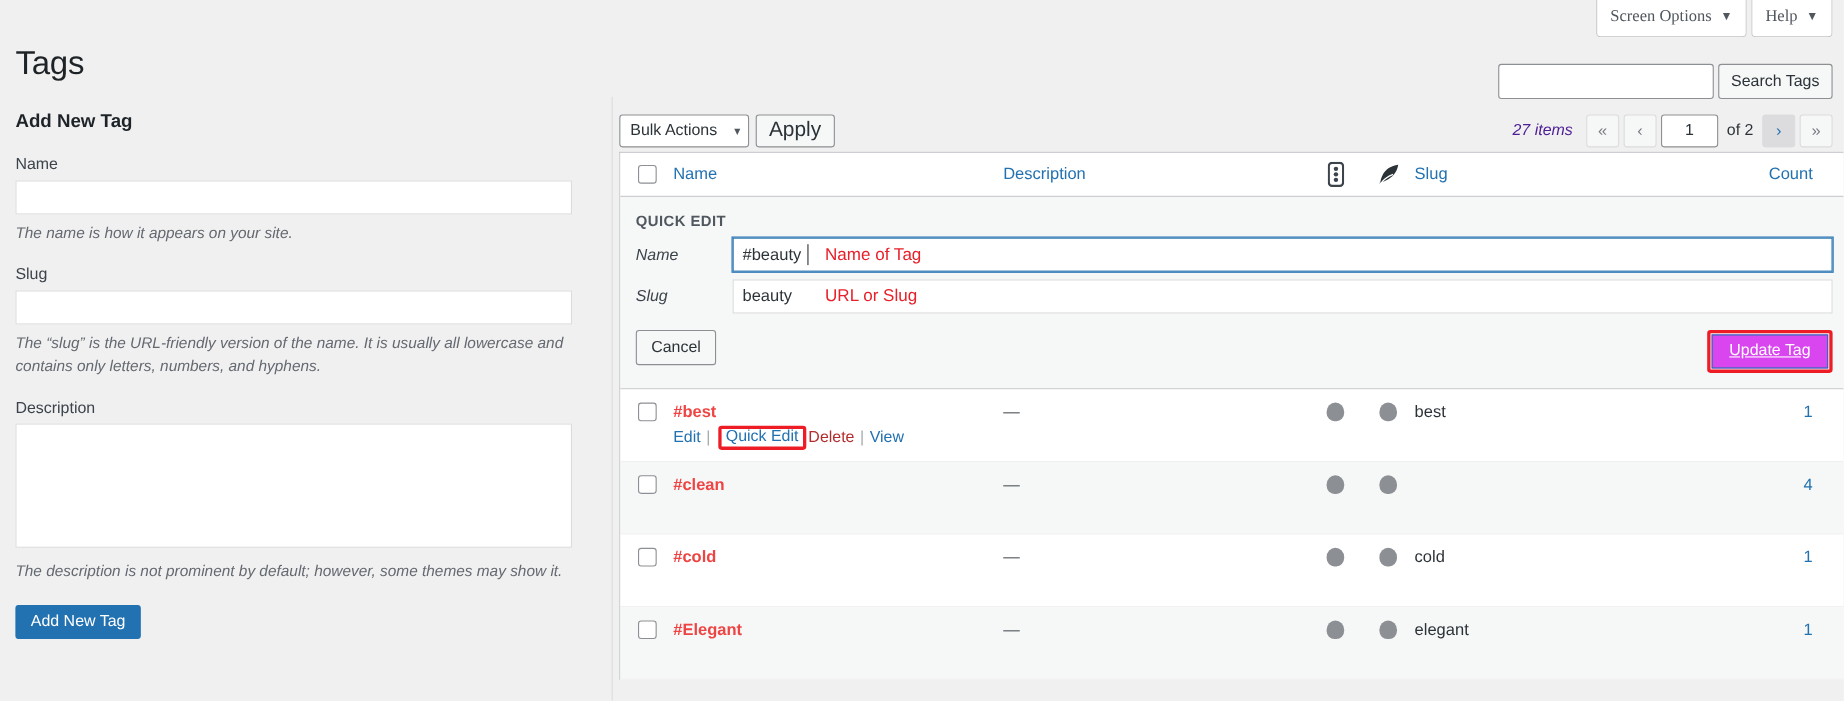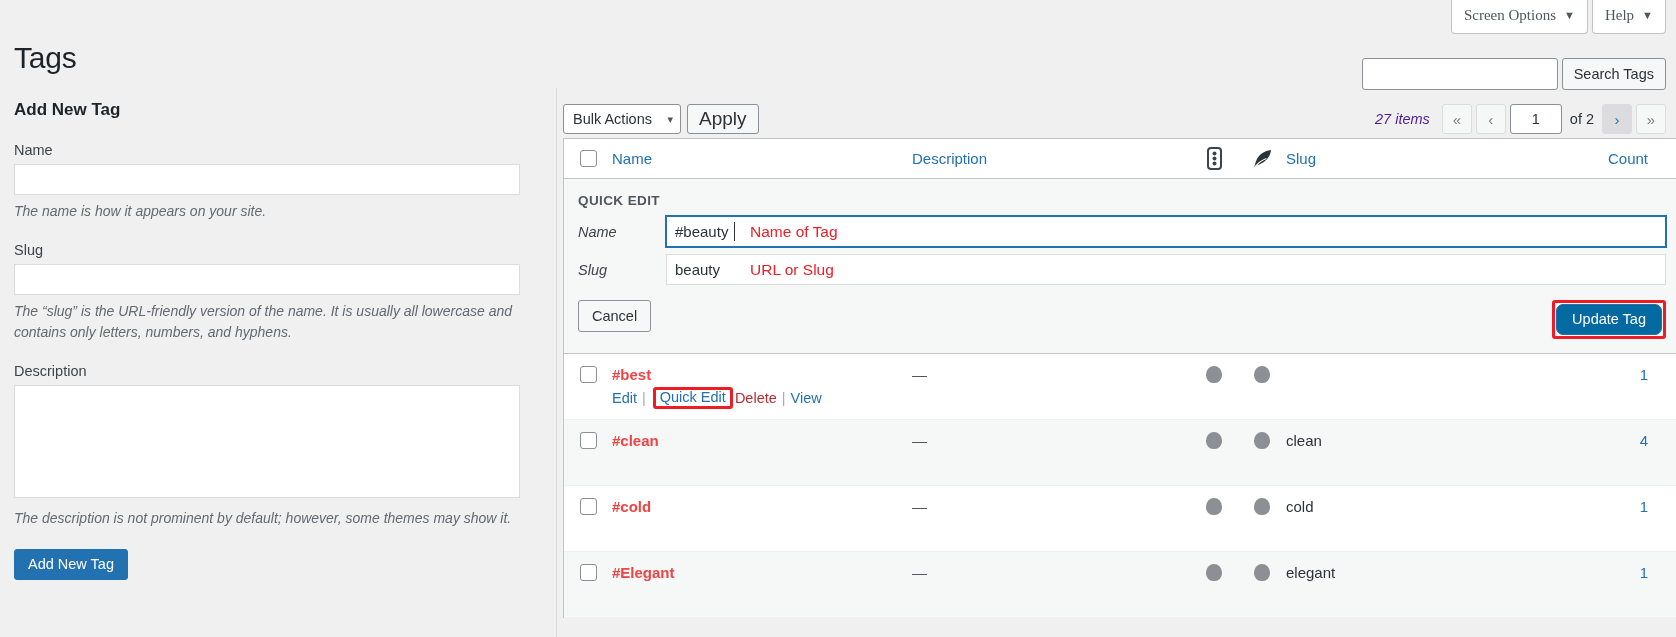--- a/index.html
+++ b/index.html
@@ -144,23 +144,24 @@
   }
   .qe-actions { display: flex; align-items: flex-start; padding: 8px 10px 0 14px; }
   .cancel-btn {
     height: 32px; padding: 0 13px;
     background: #f6f7f7; border: 1px solid #8c8f94; border-radius: 3px;
     color: #2c3338; font-size: 14.5px; cursor: pointer;
     font-family: "Liberation Sans", sans-serif;
   }
   .update-wrap { margin-left: auto; border: 3px solid #ee1c25; border-radius: 3px; padding: 1px; }
   .update-btn {
-    background: #0369a1; border: 1px solid #2271b1; color: #fff;
-    border-radius: 7px; padding: 6px 15px 7px; font-size: 14.5px; cursor: pointer;
-    font-family: "Liberation Sans", sans-serif;
+    background: #d946ef; border: 1px solid #2271b1; color: #fff;
+    border-radius: 0; padding: 6px 15px 7px; font-size: 14.5px; cursor: pointer;
+    font-family: "Liberation Sans", sans-serif;
+    text-decoration: underline;
   }
 
   .trow { display: flex; align-items: flex-start; border-bottom: 1px solid #f0f0f1; min-height: 66px; padding-top: 12px; background: #fff; }
   .trow.alt { background: #f6f7f7; }
   .tag-name { color: #ef4444; font-size: 15px; font-weight: bold; text-decoration: none; cursor: pointer; display: block; }
   .row-actions { margin-top: 4px; font-size: 14.5px; color: #787c82; display: flex; align-items: center; gap: 0; }
   .ra-link { color: #2271b1; text-decoration: none; cursor: pointer; }
   .ra-link.danger { color: #b32d2e; }
   .ra-sep { padding: 0 5px; color: #a7aaad; }
   .qe-highlight { border: 3px solid #ee1c25; border-radius: 3px; padding: 0px 4px; margin: 0 2px; line-height: 1.1; }
@@ -316,20 +317,23 @@
         </div>
         <div class="col-desc">
           <span class="dash">—</span>
         </div>
         <div class="col-ico1">
           <span class="dot"></span>
         </div>
         <div class="col-ico2">
           <span class="dot"></span>
         </div>
+        <div class="col-slug">
+          <span class="slug-text">best</span>
+        </div>
         <div class="col-count">
           <a class="count-link">1</a>
         </div>
       </div>
 
       <div class="trow alt">
         <div class="col-cb">
           <span class="cb"></span>
         </div>
         <div class="col-name">
@@ -337,23 +341,20 @@
         </div>
         <div class="col-desc">
           <span class="dash">—</span>
         </div>
         <div class="col-ico1">
           <span class="dot"></span>
         </div>
         <div class="col-ico2">
           <span class="dot"></span>
         </div>
-        <div class="col-slug">
-          <span class="slug-text">clean</span>
-        </div>
         <div class="col-count">
           <a class="count-link">4</a>
         </div>
       </div>
 
       <div class="trow">
         <div class="col-cb">
           <span class="cb"></span>
         </div>
         <div class="col-name">

